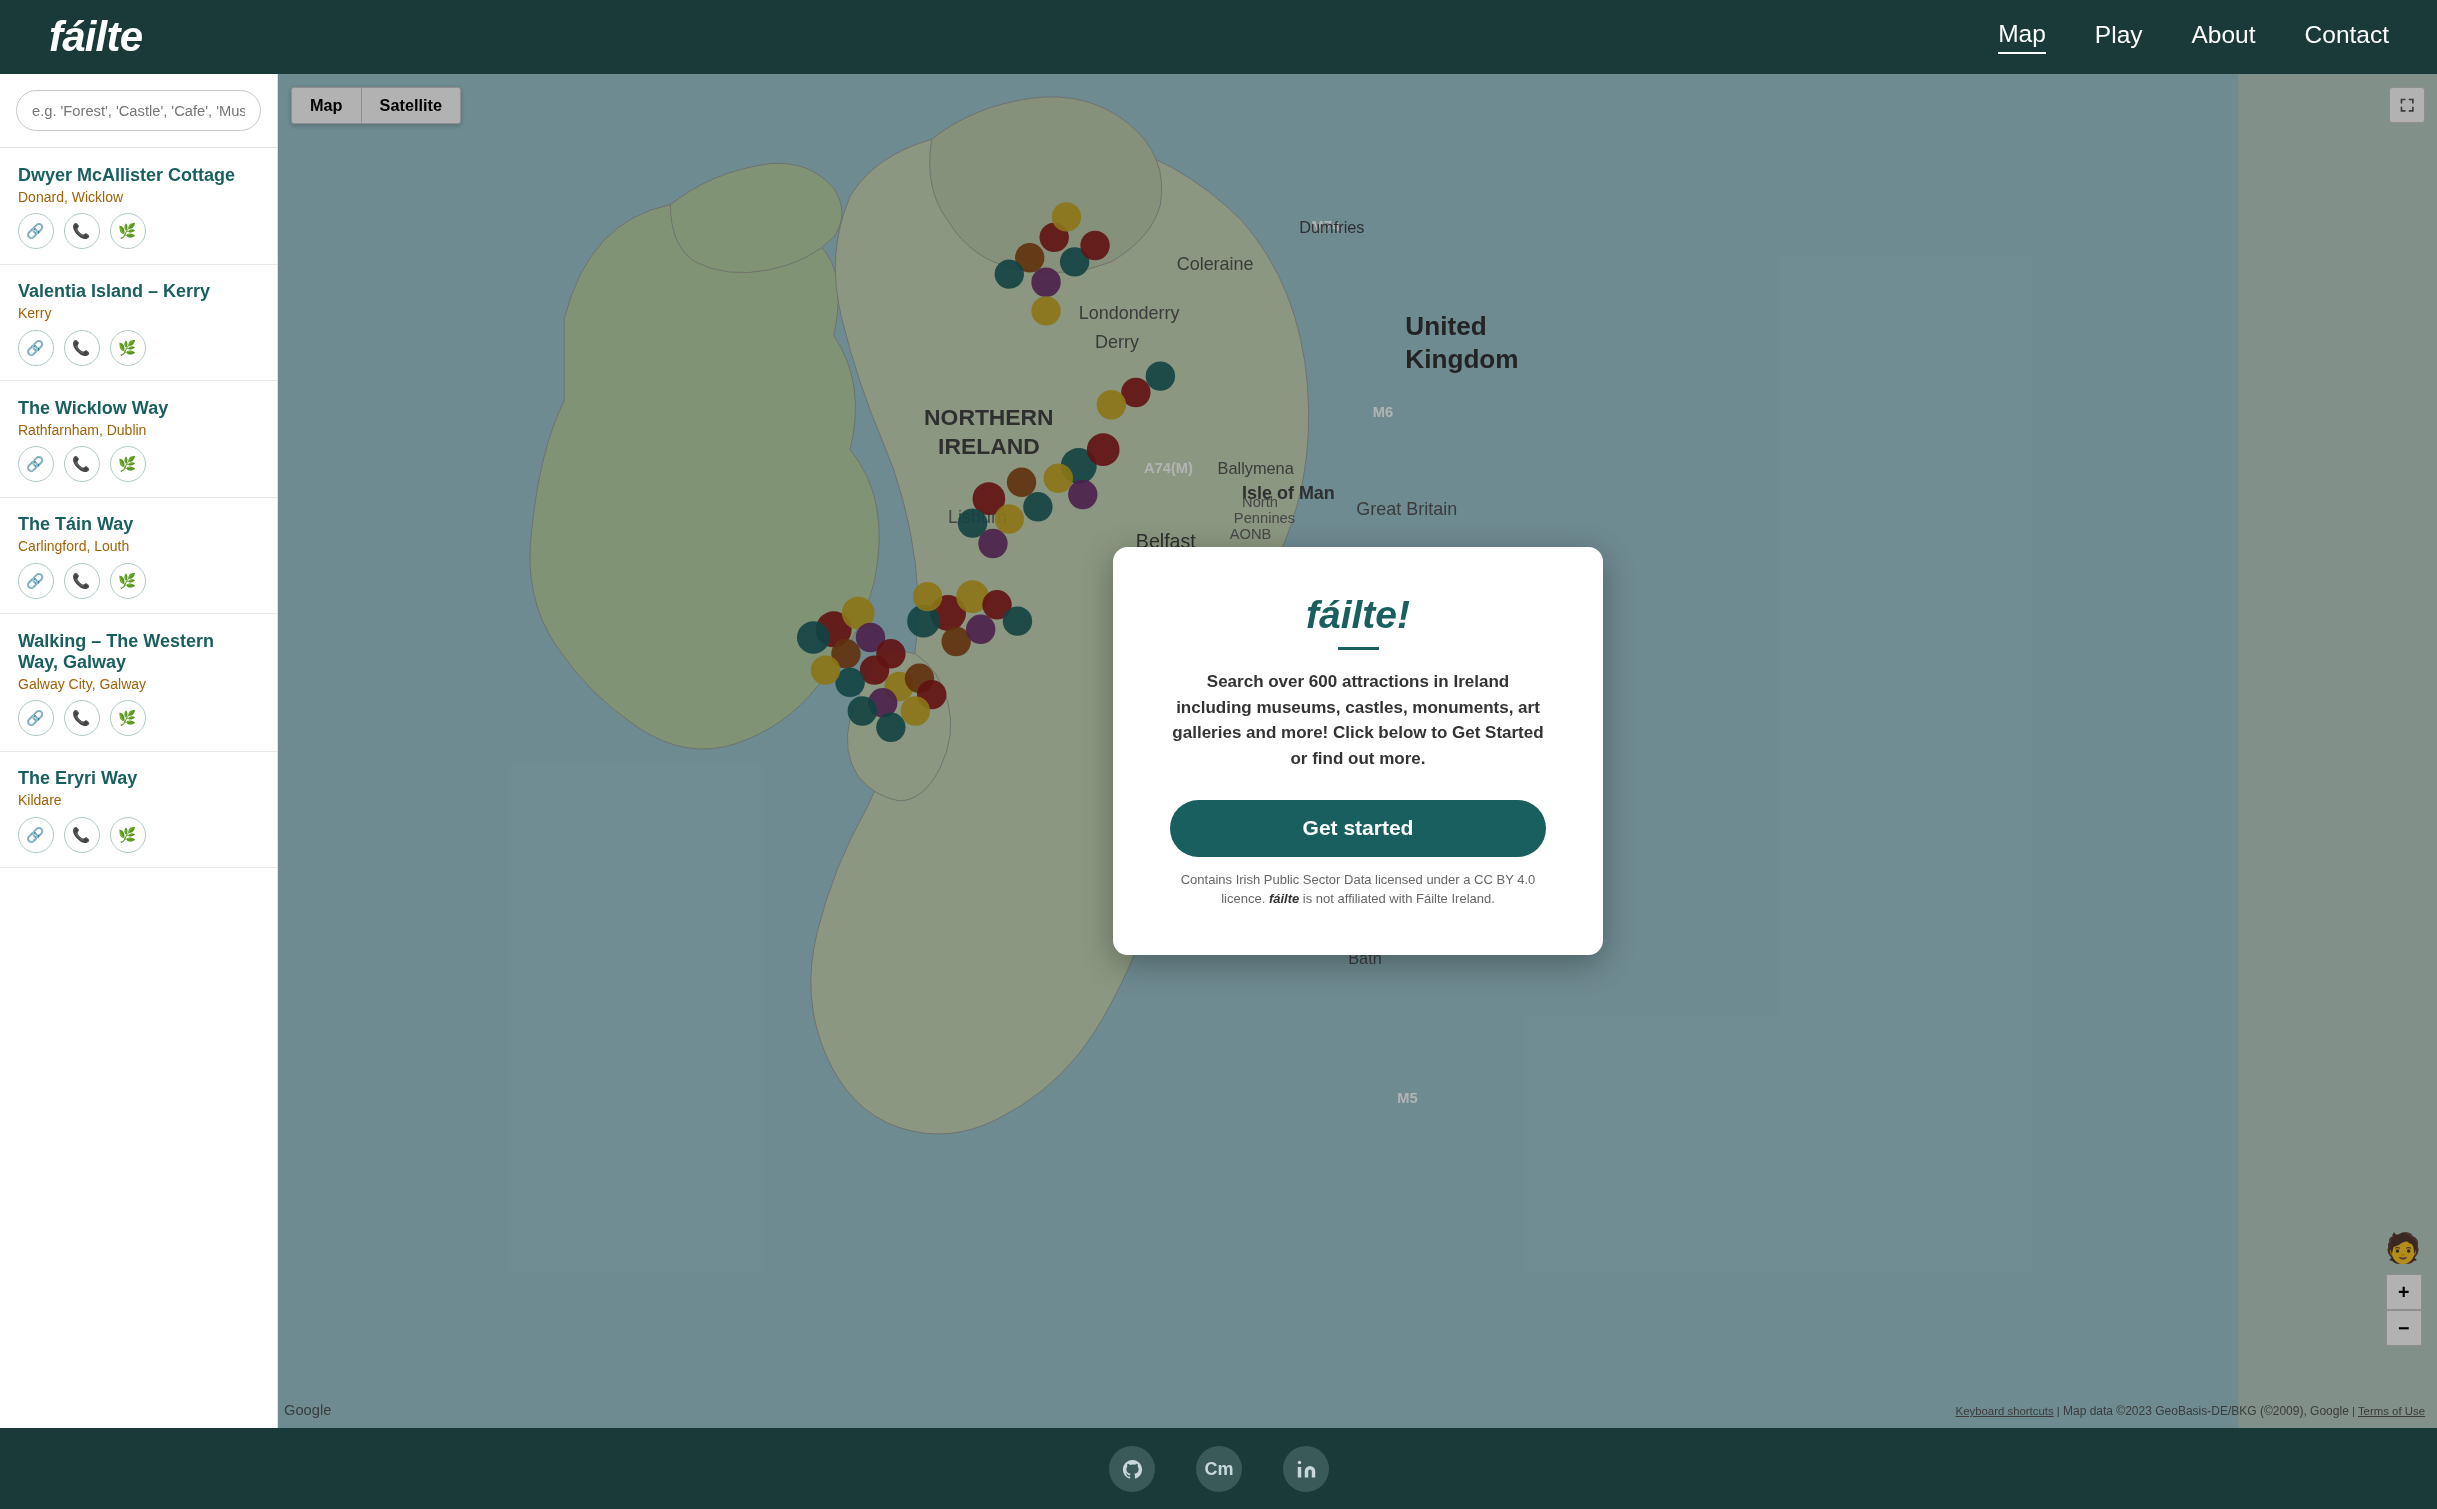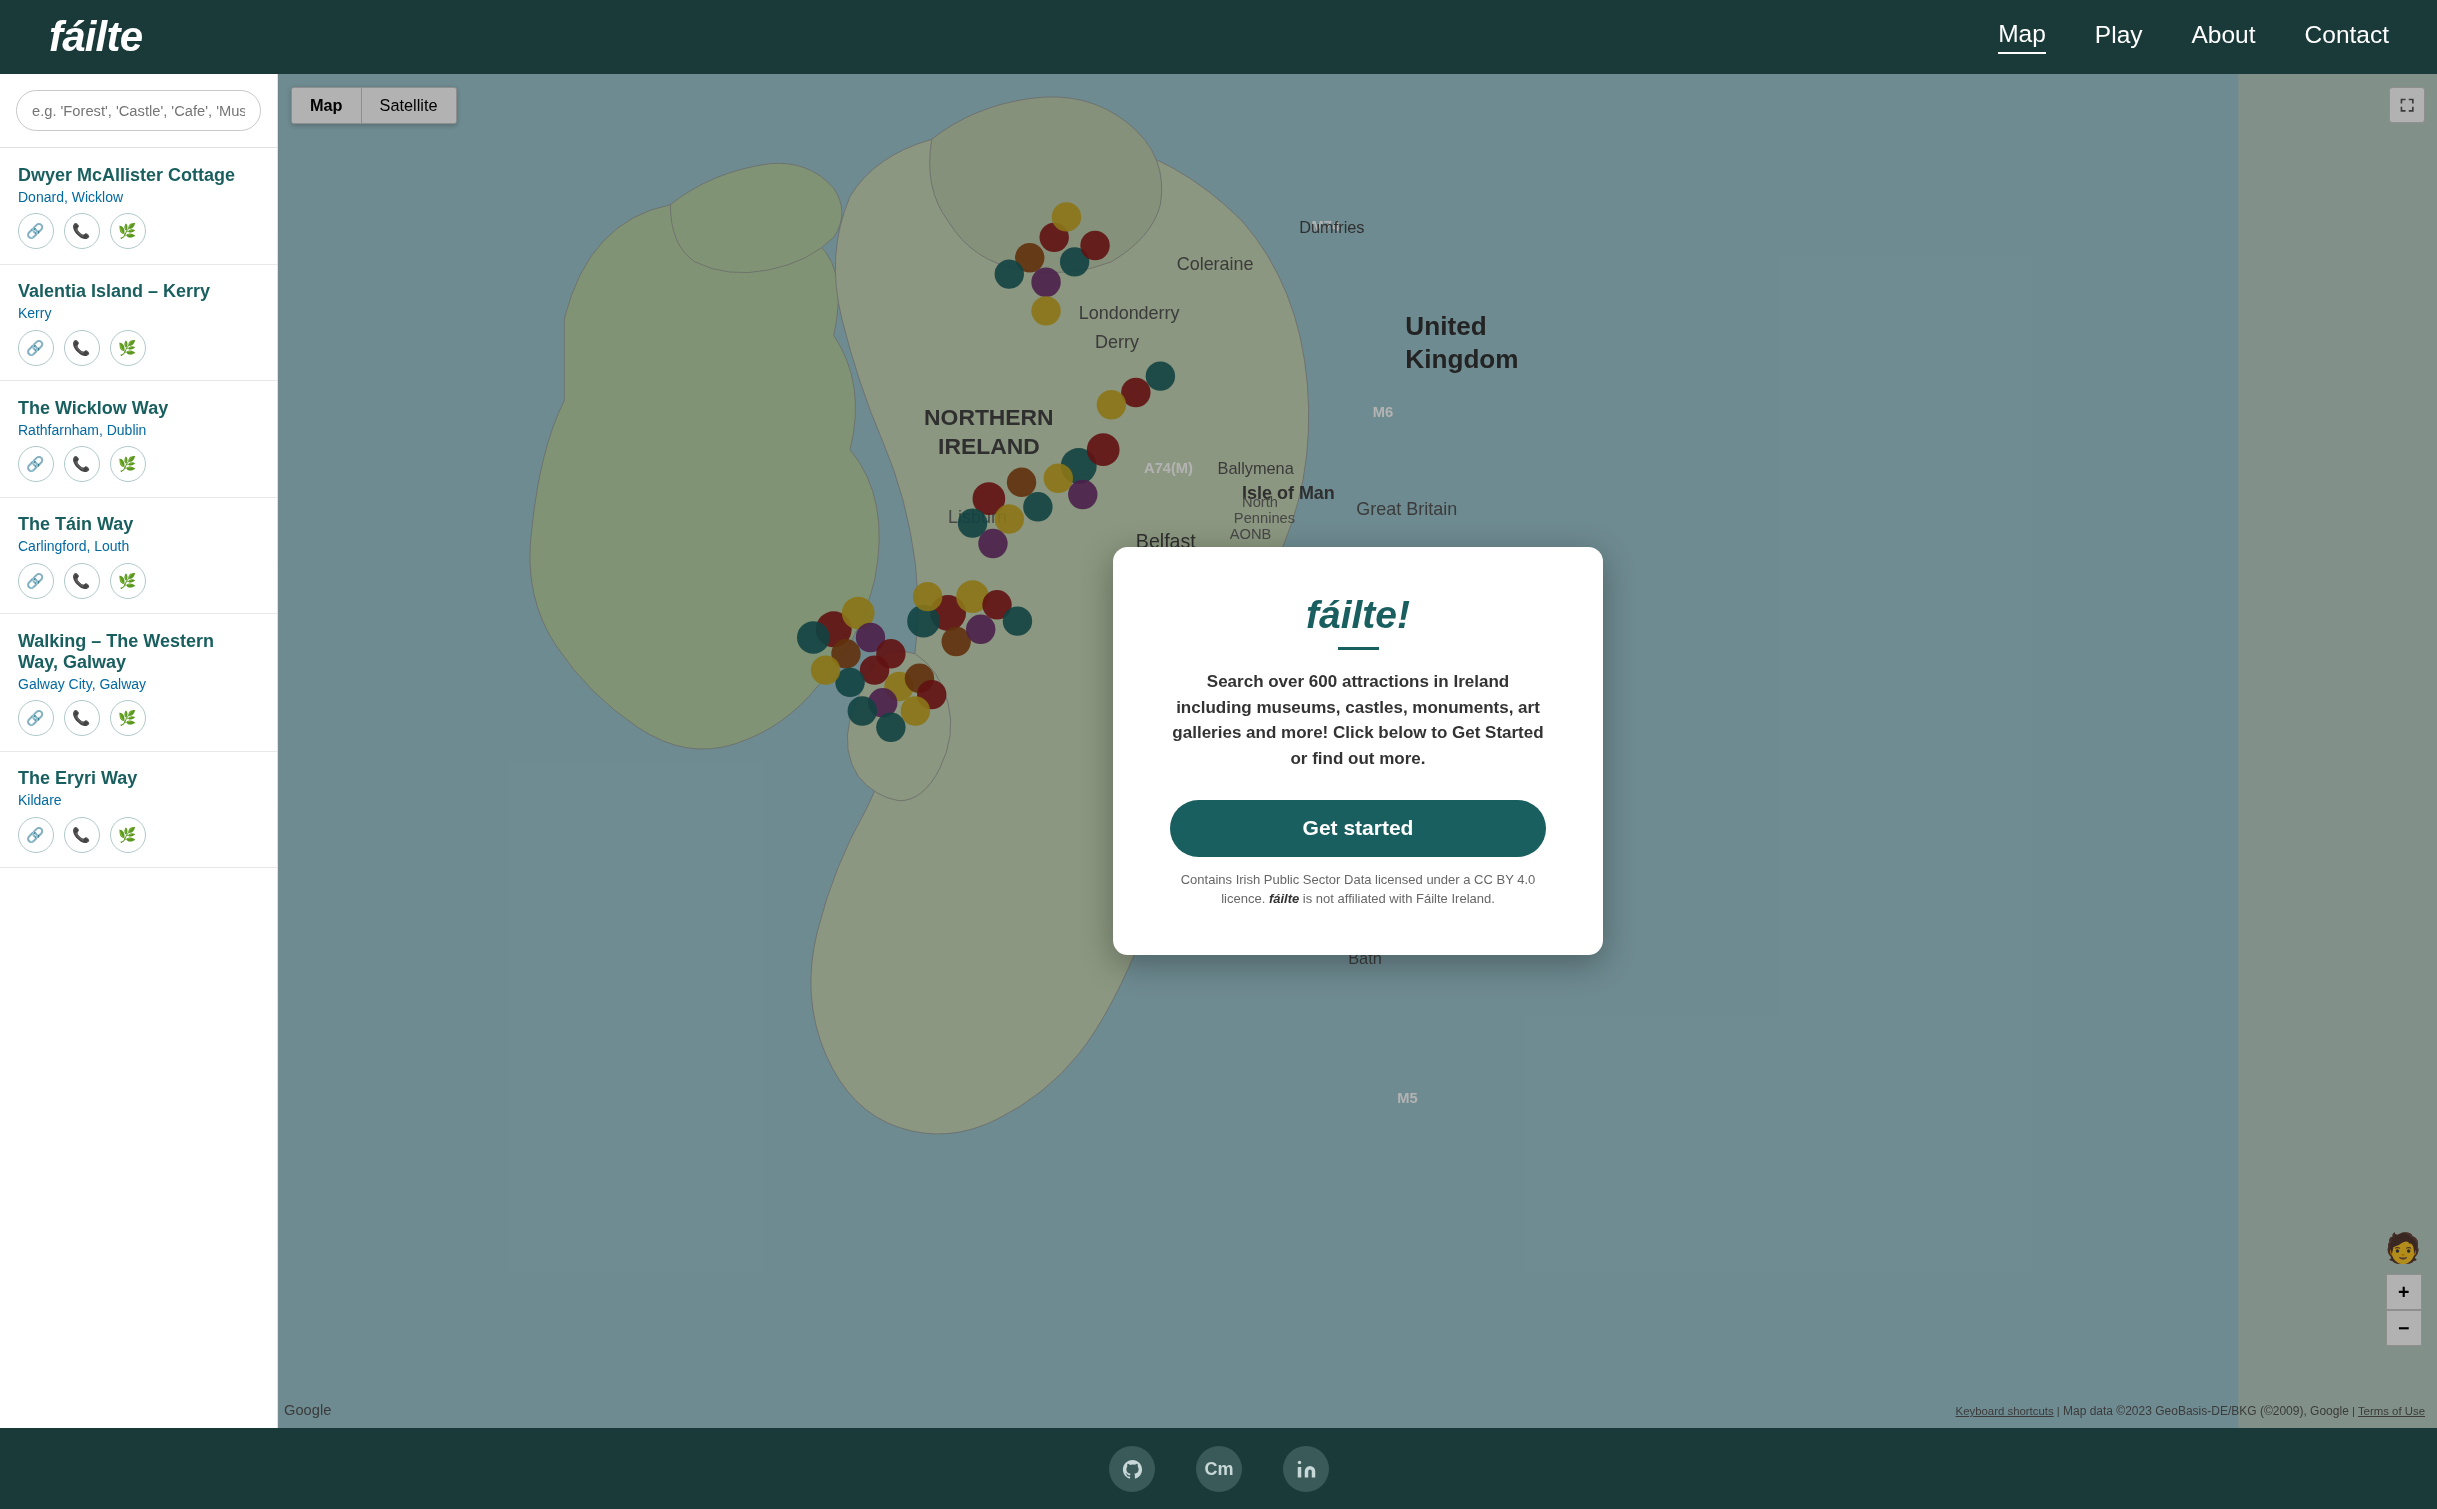--- a/index.html
+++ b/index.html
@@ -72,21 +72,21 @@
       border-bottom: 0.8px solid #e8e8e8;
     }
     .location-name {
       color: #1a5f5f;
       font-size: 18px;
       font-weight: bold;
       margin-bottom: 3.3px;
       cursor: pointer;
     }
     .location-sub {
-      color: #0369a1;
+      color: #a16207;
       font-size: 14px;
       margin-bottom: 8.2px;
     }
     .location-icons {
       display: flex;
       gap: 9.8px;
       margin-bottom: 6.5px;
     }
     .loc-icon-btn {
       width: 36px;
@@ -123,21 +123,21 @@
       border: 0.8px solid #ccc;
       box-shadow: 0 1.6px 4.9px rgba(0,0,0,0.2);
     }
     .map-toggle-btn {
       padding: 8.2px 18px;
       font-size: 16.3px;
       cursor: pointer;
       background: white;
       border: none;
       border-right: 0.8px solid #ccc;
-      font-weight: 400;
+      font-weight: 700;
     }
     .map-toggle-btn:last-child { border-right: none; }
     .map-toggle-btn.active { font-weight: bold; }
 
     
     .map-expand {
       position: absolute;
       top: 13px;
       right: 13px;
       z-index: 10;

